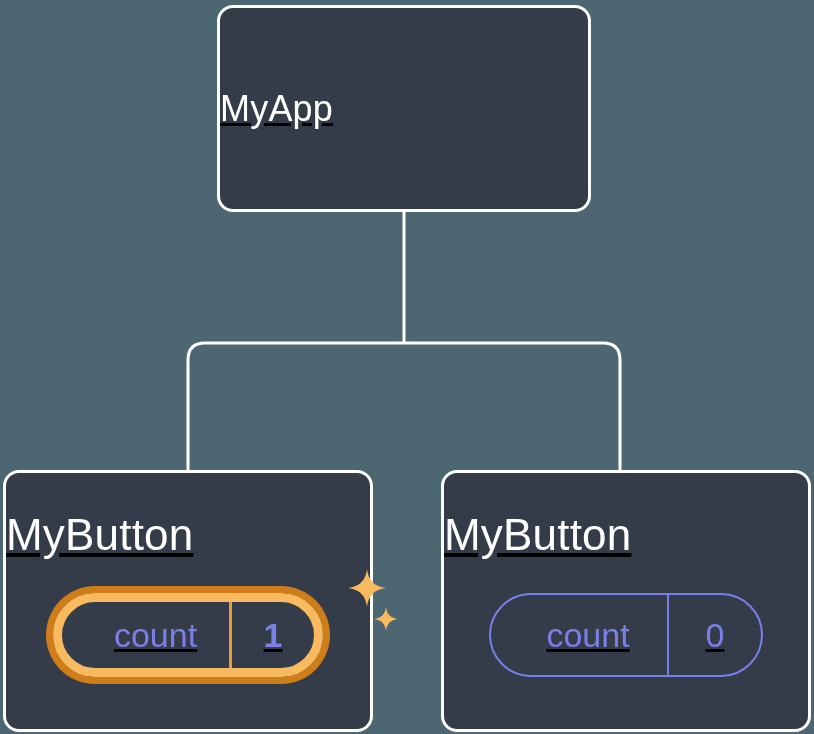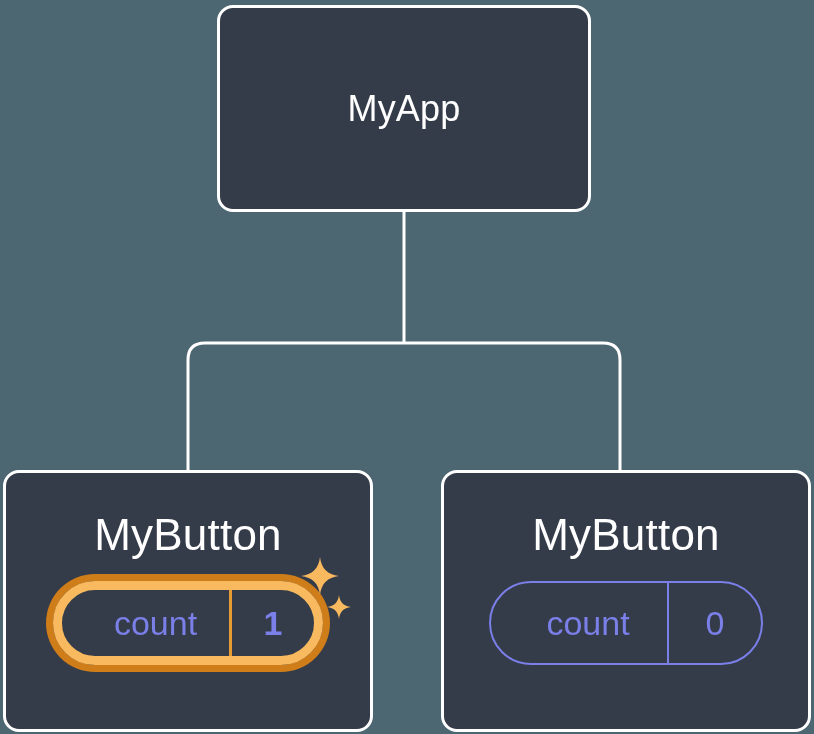--- a/index.html
+++ b/index.html
@@ -32,21 +32,21 @@
   
   .node {
     position: absolute;
     z-index: 2;
     background: #343b49;
     border: 3px solid #ffffff;
     border-radius: 16px;
     box-sizing: border-box;
     display: flex;
     flex-direction: column;
-    align-items: center;
+    text-decoration: underline;
   }
   .node-root {
     left: 217px;
     top: 5px;
     width: 374px;
     height: 207px;
     justify-content: center;
   }
   .node-child-left {
     left: 3px;
@@ -71,21 +71,21 @@
     white-space: nowrap;
   }
   .node-child-left .node-title,
   .node-child-right .node-title {
     font-size: 44px;
   }
 
   
   .pill-wrap {
     position: relative;
-    margin-top: 24px;
+    margin-top: 36px;
     display: flex;
     align-items: center;
     justify-content: center;
   }
 
   
   .pill {
     display: flex;
     align-items: stretch;
     border: 2px solid #7b7fe8;

